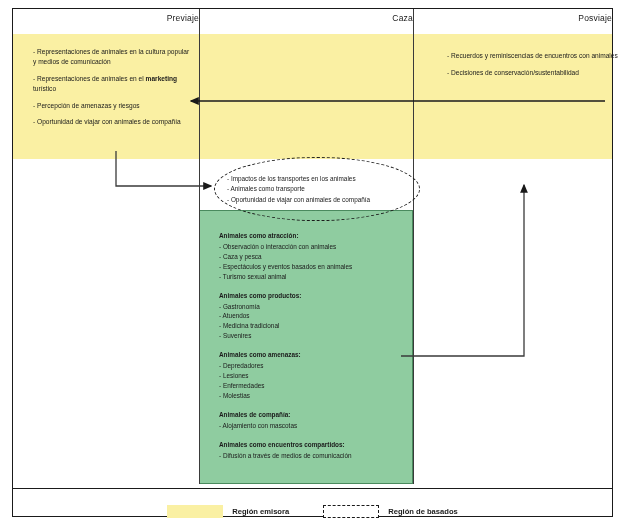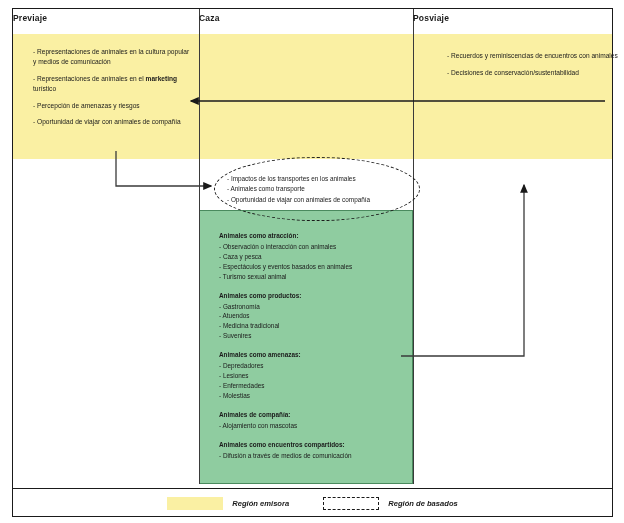--- a/index.html
+++ b/index.html
@@ -24,22 +24,22 @@
   
   .vdiv{
     position:absolute;top:0;width:0;height:475px;
     border-left:1.4px solid #3a3a3a;
   }
   .vdiv.c1{left:186px;}
   .vdiv.c2{left:400px;}
   
   .hdr-row{position:absolute;left:0;top:0;width:100%;height:25px;}
   .hdr{
-    position:absolute;top:4px;text-align:left;
-    font-size:8.5px;font-weight:bold;letter-spacing:.2px;
+    position:absolute;top:4px;text-align:right;
+    font-size:8.5px;font-weight:normal;letter-spacing:.2px;
   }
   .hdr.h1{left:0;width:186px;}
   .hdr.h2{left:186px;width:214px;}
   .hdr.h3{left:400px;width:199px;}
   
   .txtblock{position:absolute;font-size:6.6px;line-height:1.5;}
   .txtblock p{margin:0 0 7px 0;}
   .txtblock p:last-child{margin-bottom:0;}
   .txtblock b{font-weight:bold;}
   #pre-list{left:20px;top:38px;width:160px;}
@@ -67,21 +67,21 @@
   
   #arrows{position:absolute;left:0;top:0;width:601px;height:509px;
     pointer-events:none;z-index:7;}
   
   .legend-sep{
     position:absolute;left:0;top:479px;width:100%;height:0;
     border-top:1.6px solid #1a1a1a;
   }
   #legend{
     position:absolute;left:0;top:479px;width:100%;height:30px;
-    display:flex;align-items:center;justify-content:center;gap:34px;font-style:italic;
+    display:flex;align-items:flex-end;justify-content:center;gap:34px;
   }
   .lg-item{display:flex;align-items:center;gap:9px;}
   .sw{width:56px;height:13px;box-sizing:border-box;}
   .sw.yellow{background:#faf0a3;}
   .sw.green{background:#8fcca0;}
   .sw.dashed{background:#fff;border:1.4px dashed #1a1a1a;}
   .lg-label{font-size:7.6px;font-weight:bold;white-space:nowrap;}
 </style>
 </head>
 <body>

